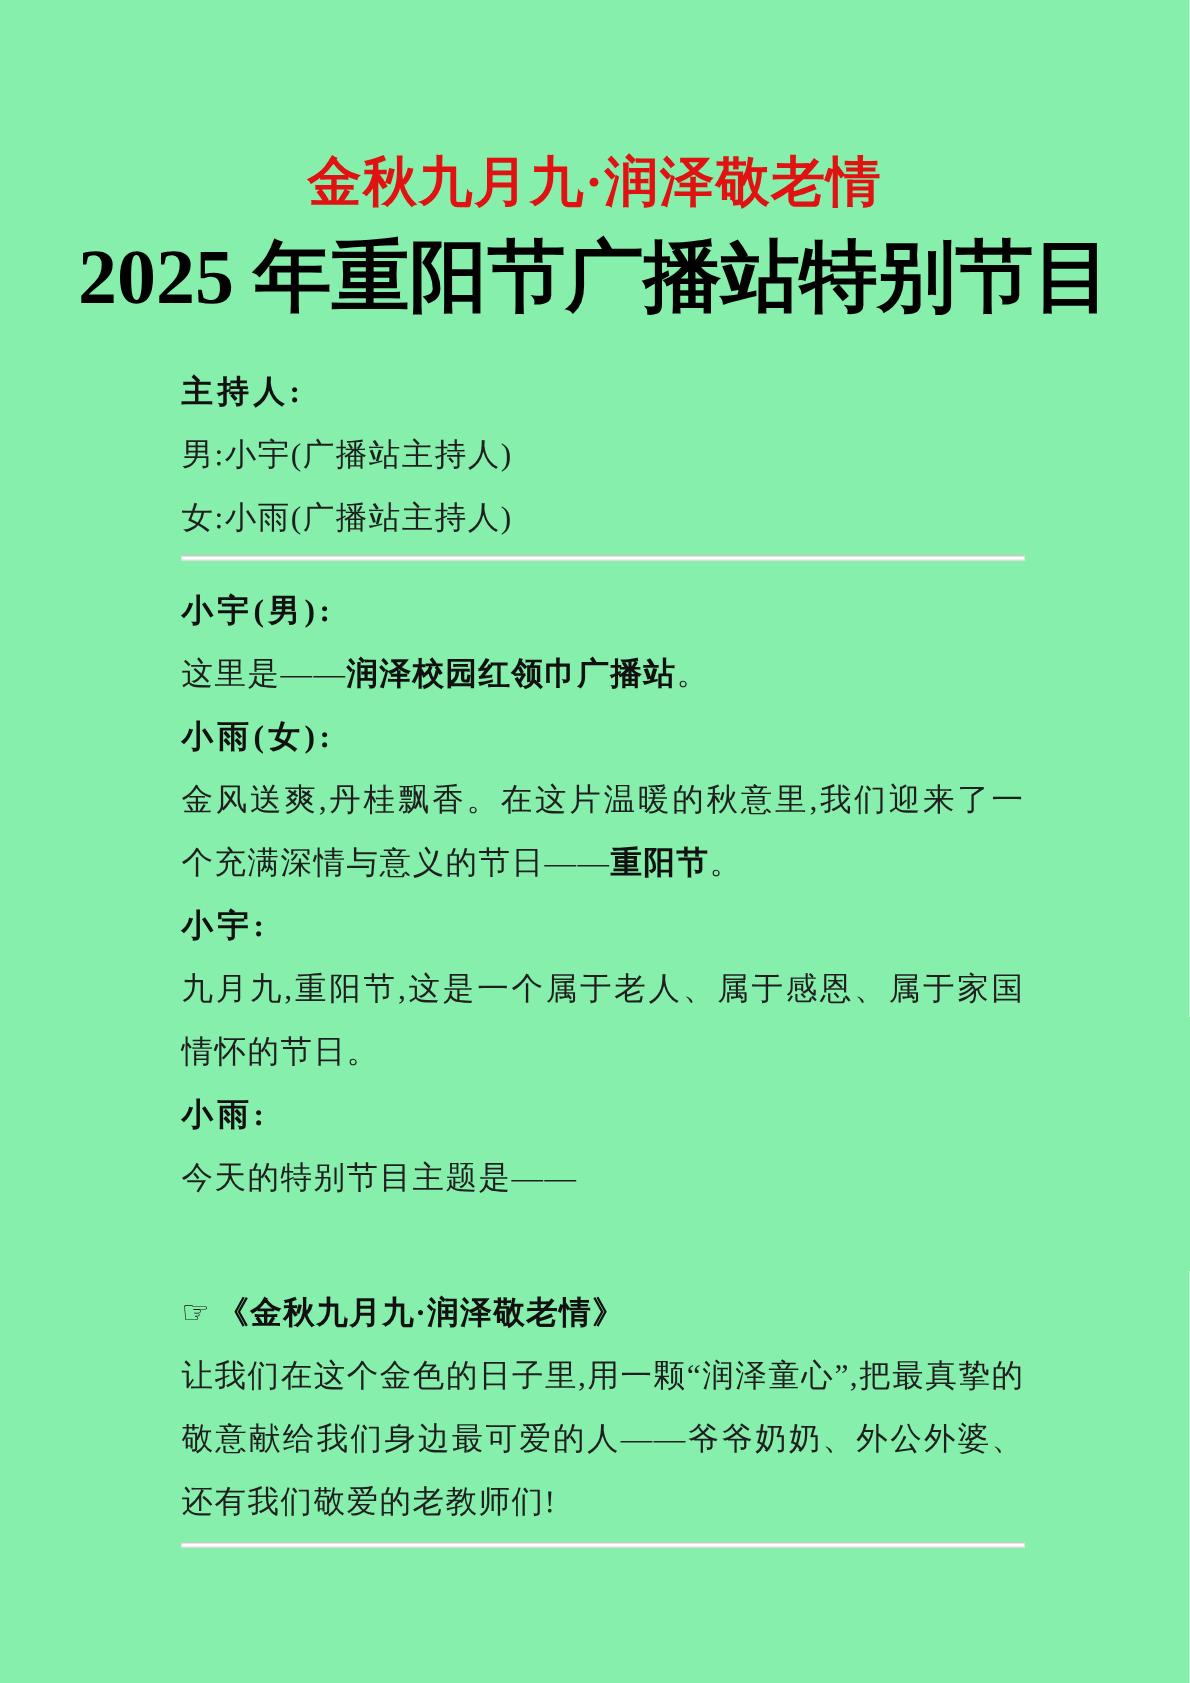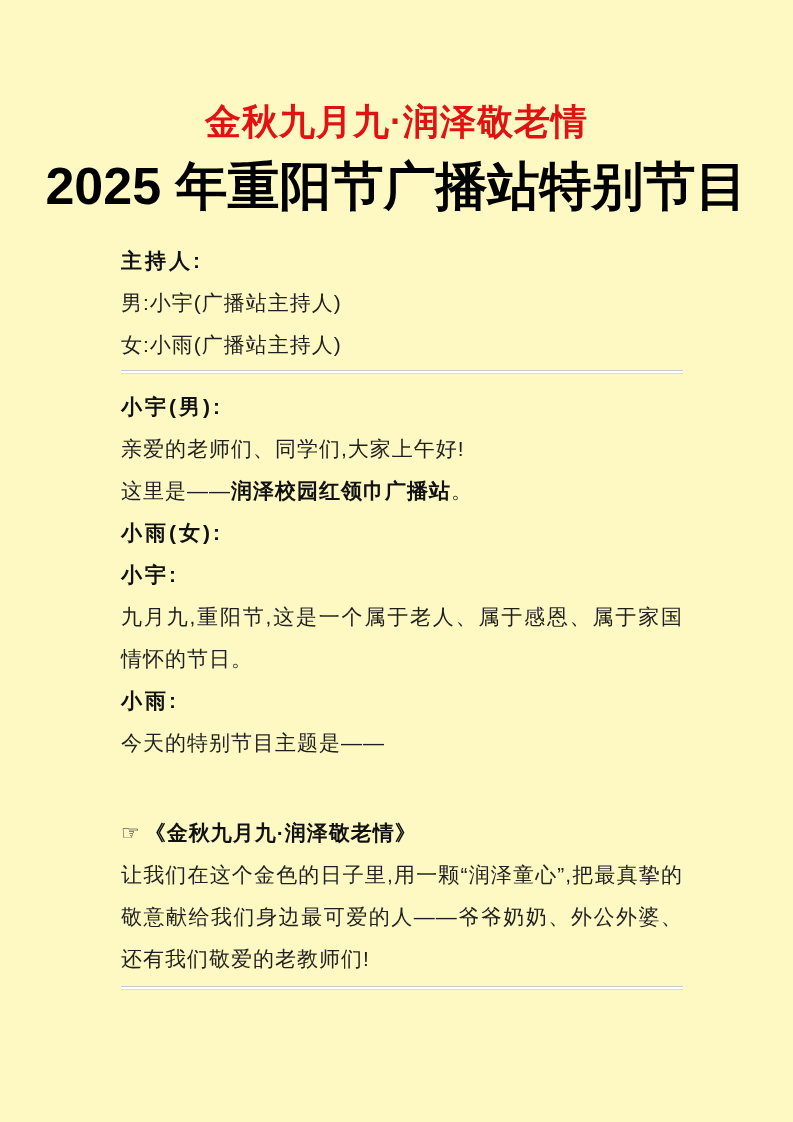--- a/index.html
+++ b/index.html
@@ -1,22 +1,22 @@
 <!DOCTYPE html>
 <html><head>
 <meta charset="utf-8">
 <style>
   html, body { margin: 0; padding: 0; background: #ffffff; }
   .page {
     position: relative;
     width: 793px;
     height: 1122px;
-    background: #fef9c3;
+    background: #86efac;
     overflow: hidden;
-    font-family: Liberation Sans, sans-serif;
+    font-family: Liberation Serif, serif;
   }
   .red-title {
     margin: 98px 40px 0 40px;
     text-align: center;
     font-size: 36px;
     line-height: 47px;
     font-weight: 700;
     letter-spacing: 1px;
     color: #e01212;
   }
@@ -61,24 +61,24 @@
 
   <div class="content">
 
     <p class="line label">主持人:</p>
     <p class="line">男:小宇(广播站主持人)</p>
     <p class="line">女:小雨(广播站主持人)</p>
 
     <hr class="divider">
 
     <p class="line label">小宇(男):</p>
-    <p class="line">亲爱的老师们、同学们,大家上午好!</p>
     <p class="line"><span>这里是——</span><span class="bold">润泽校园红领巾广播站</span><span>。</span></p>
 
     <p class="line label">小雨(女):</p>
+    <p class="line"><span>金风送爽,丹桂飘香。在这片温暖的秋意里,我们迎来了一个充满深情与意义的节日——</span><span class="bold">重阳节</span><span>。</span></p>
 
     <p class="line label">小宇:</p>
     <p class="line">九月九,重阳节,这是一个属于老人、属于感恩、属于家国情怀的节日。</p>
 
     <p class="line label">小雨:</p>
     <p class="line">今天的特别节目主题是——</p>
     <p class="line theme-line"><span class="hand-icon">☞</span><span>《金秋九月九·润泽敬老情》</span></p>
     <p class="line">让我们在这个金色的日子里,用一颗“润泽童心”,把最真挚的敬意献给我们身边最可爱的人——爷爷奶奶、外公外婆、还有我们敬爱的老教师们!</p>
 
     <hr class="divider" style="margin-top:6px;">

